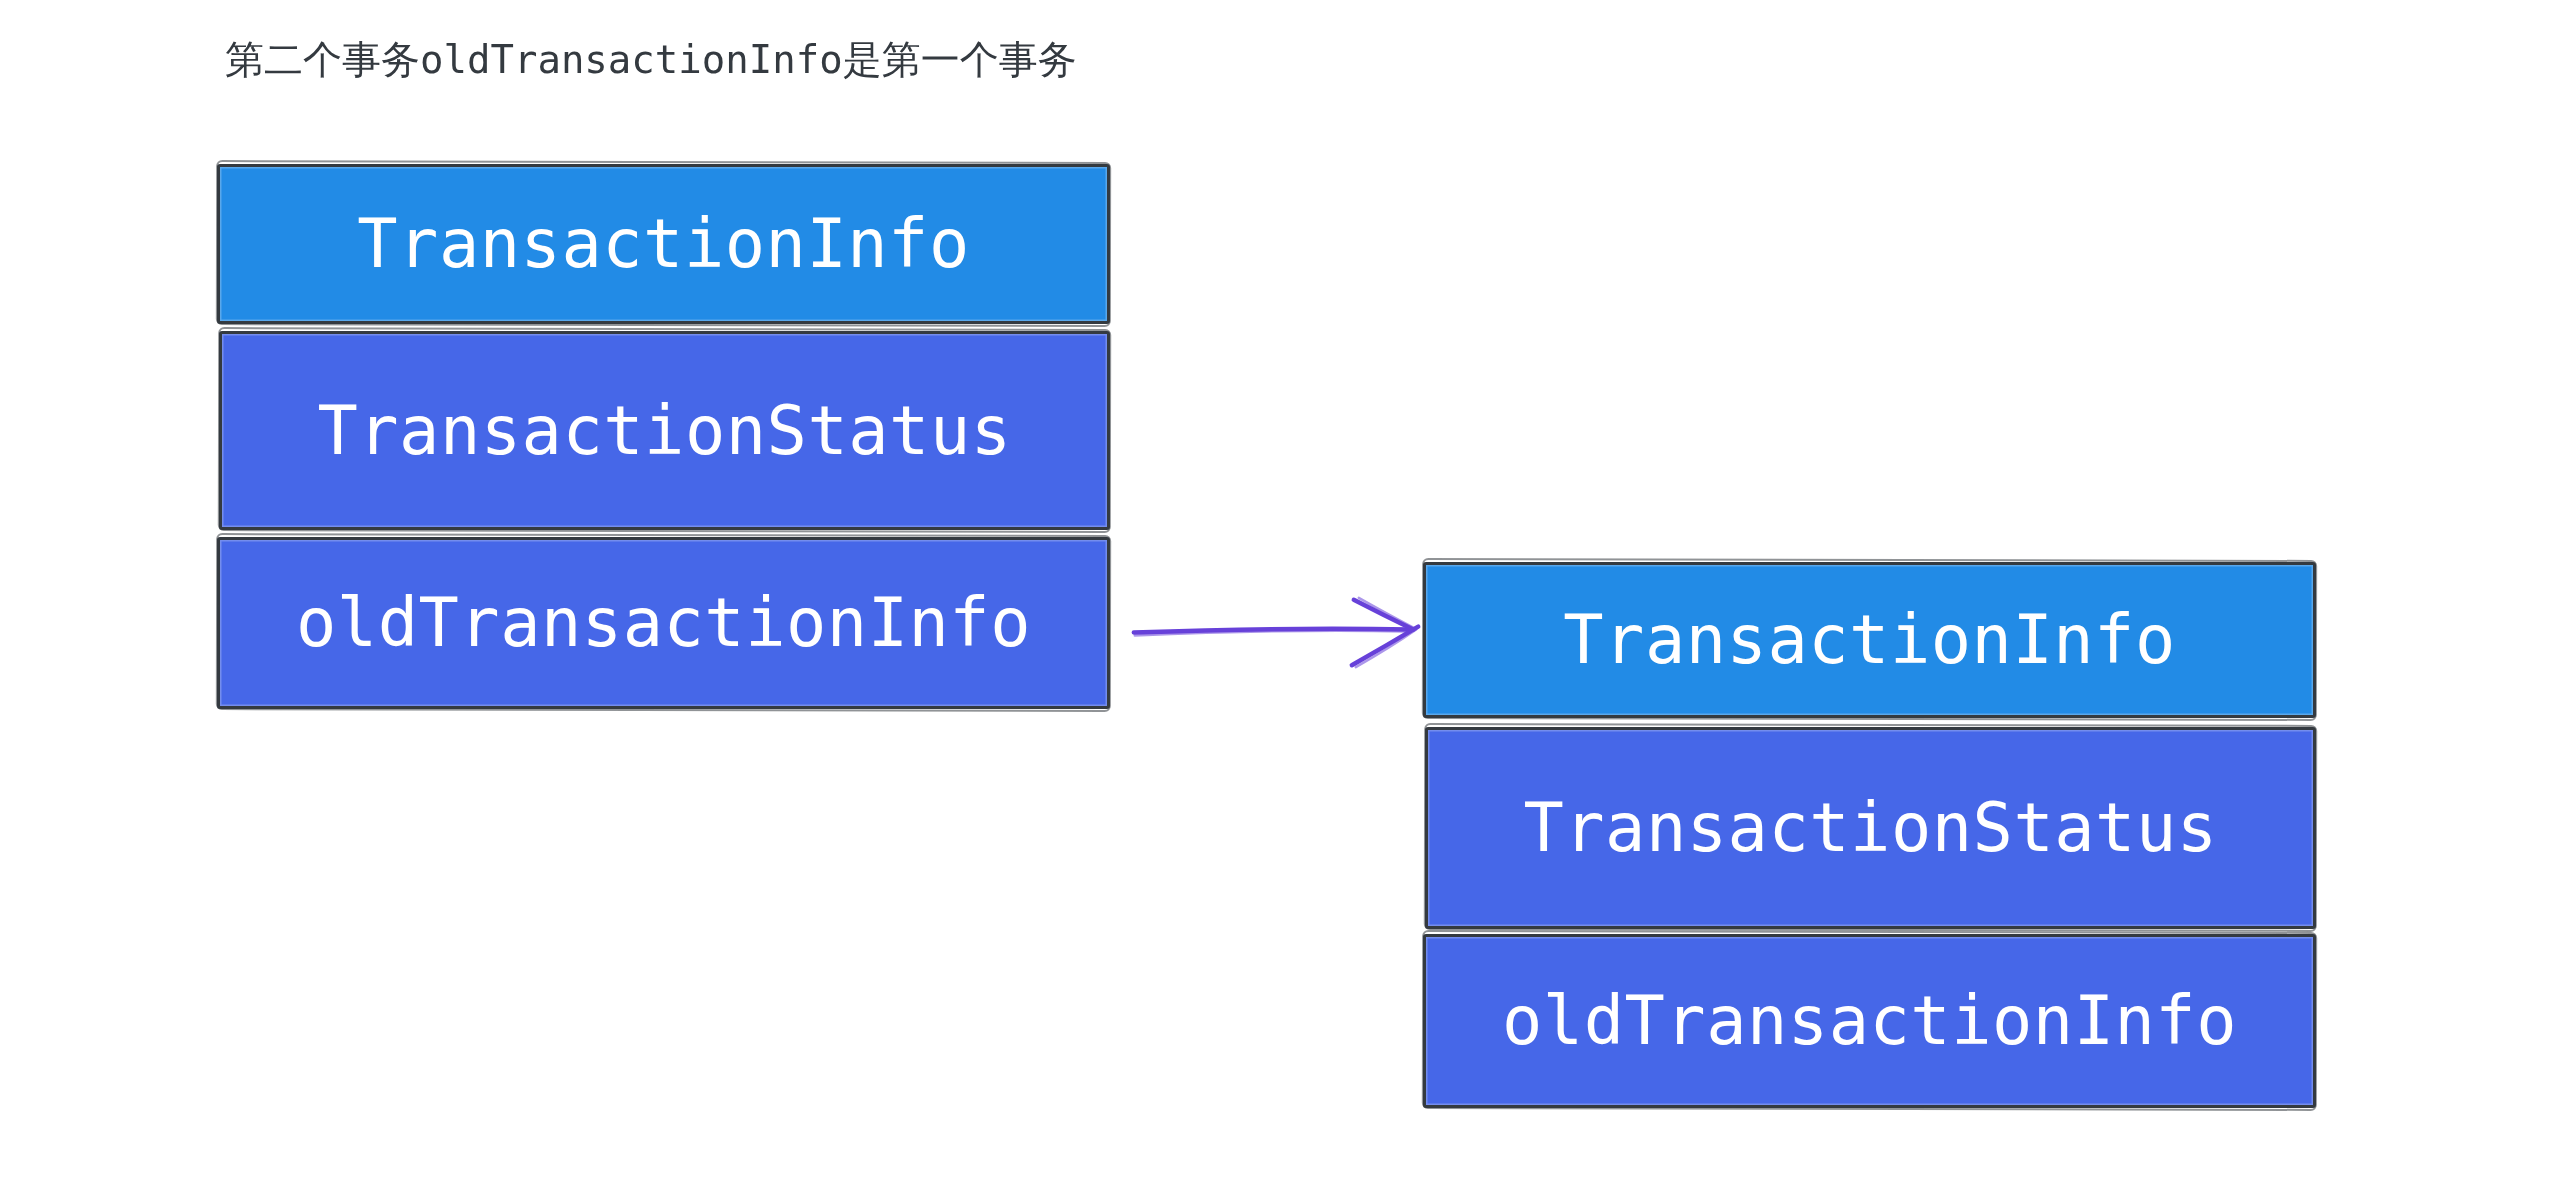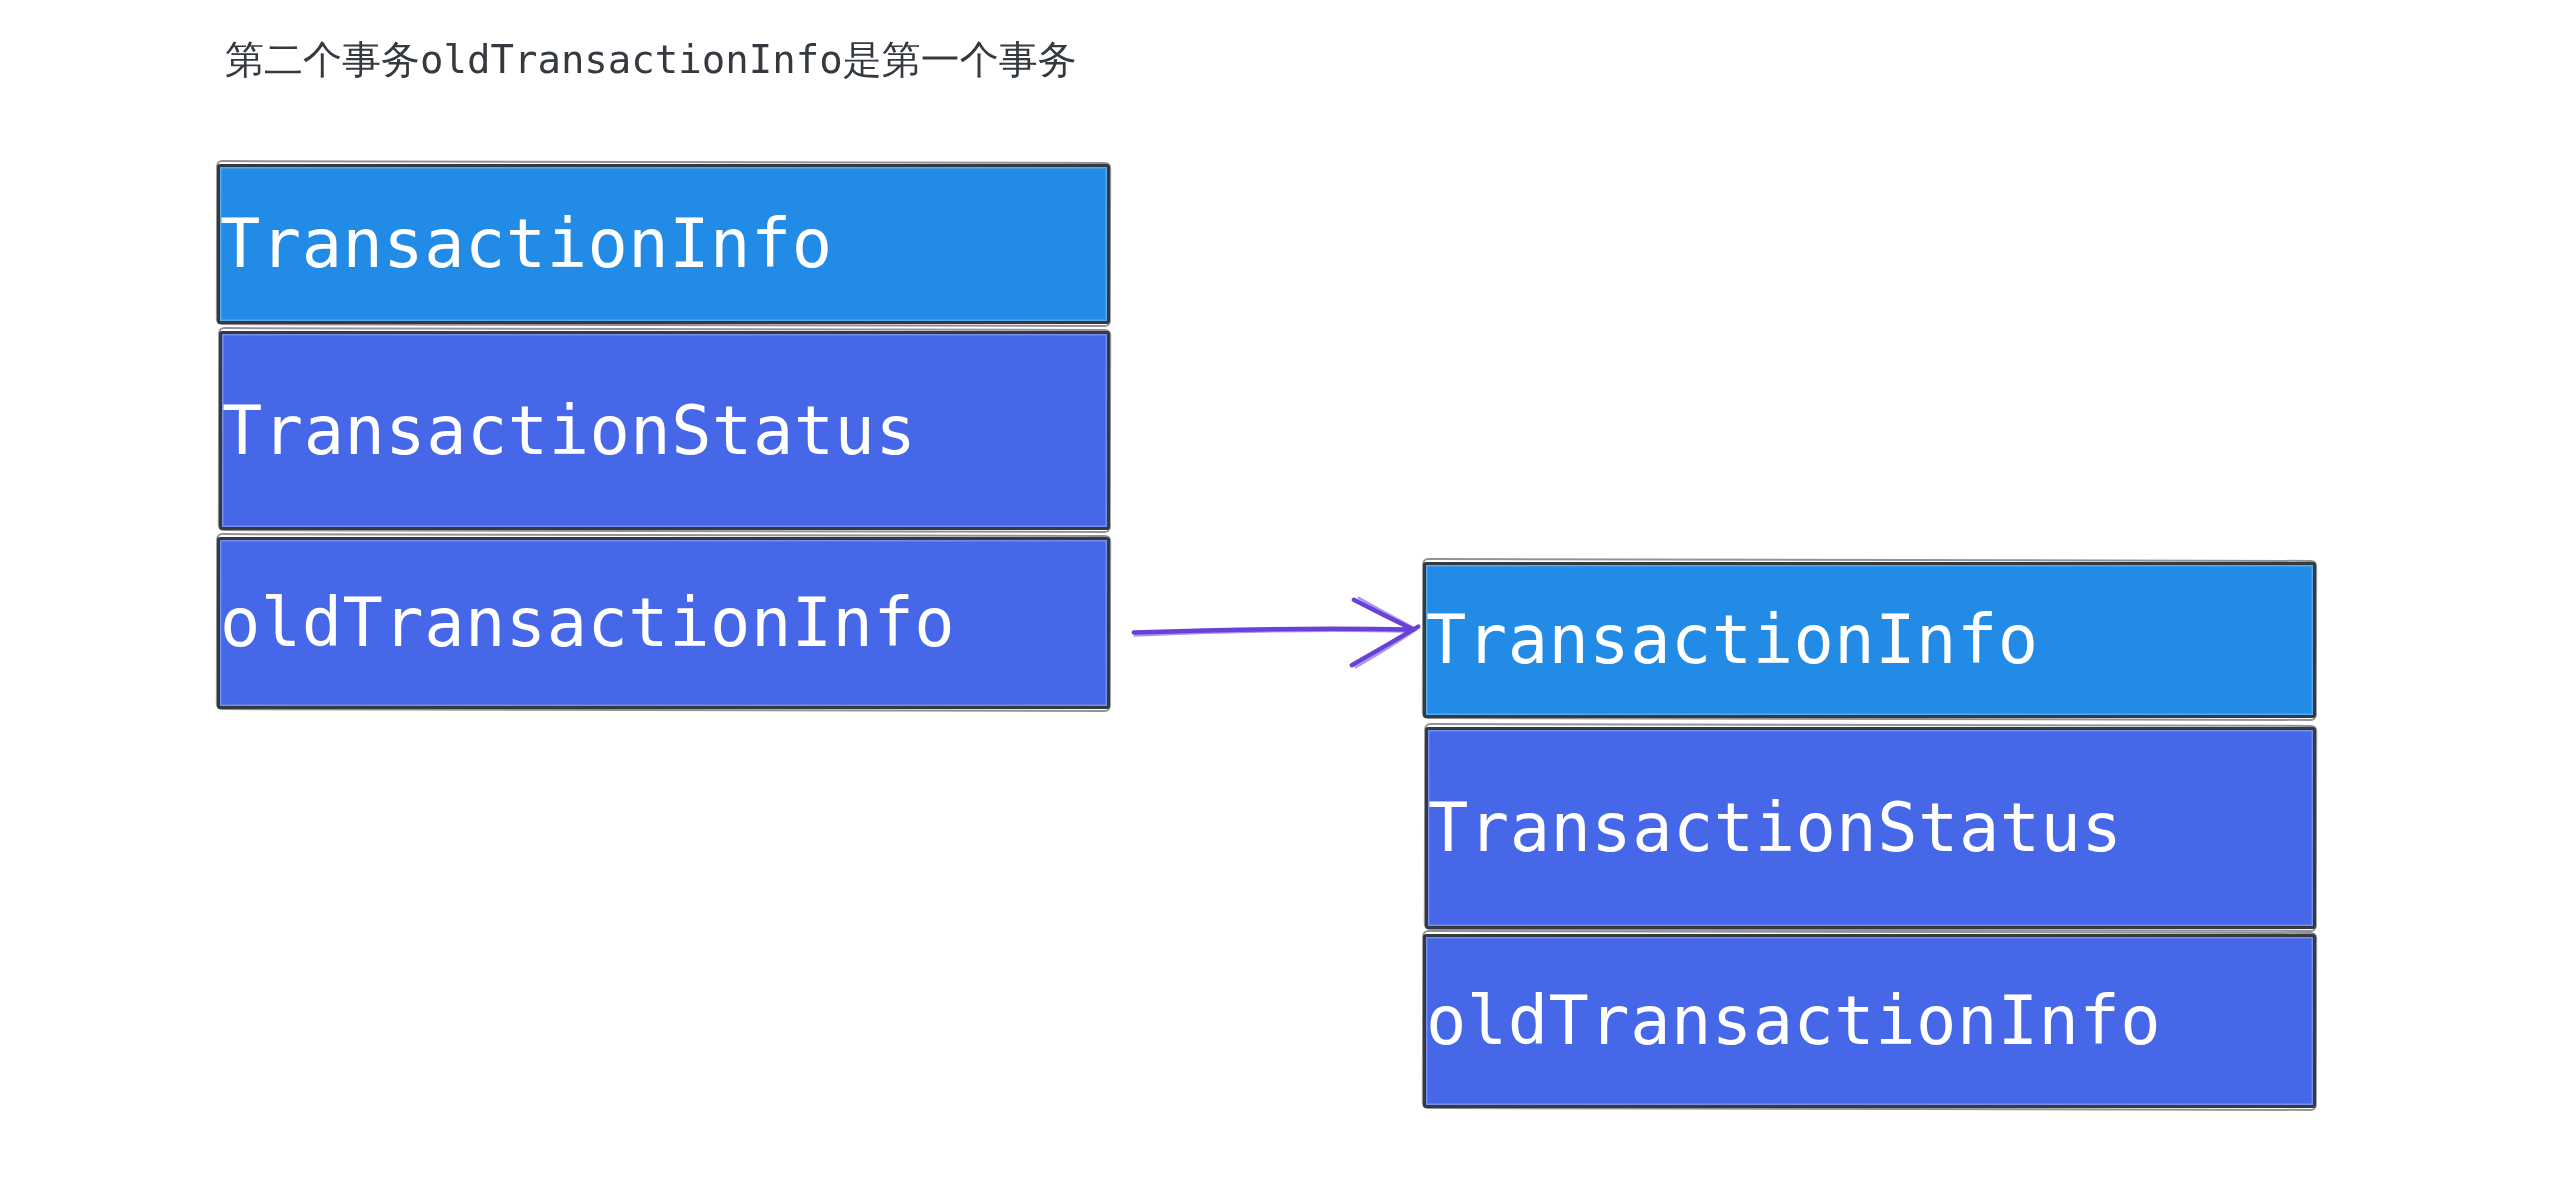--- a/index.html
+++ b/index.html
@@ -26,21 +26,21 @@
     font-weight: 500;
   }
   .caption.left-caption  { left: 225px; top: 38px;  }
   .caption.right-caption { left: 1431px; top: 388px; }
 
   
   .node {
     position: absolute;
     display: flex;
     align-items: center;
-    justify-content: flex-start;
+    justify-content: center;
     border: 3.5px solid var(--node_border, #343a40);
     border-radius: 3px;
     box-sizing: border-box;
     box-shadow: inset 0 0 0 1.5px rgba(255,255,255,0.25);
   }
   
   .node::after {
     content: "";
     position: absolute;
     inset: -6px -4px -5px -4px;

